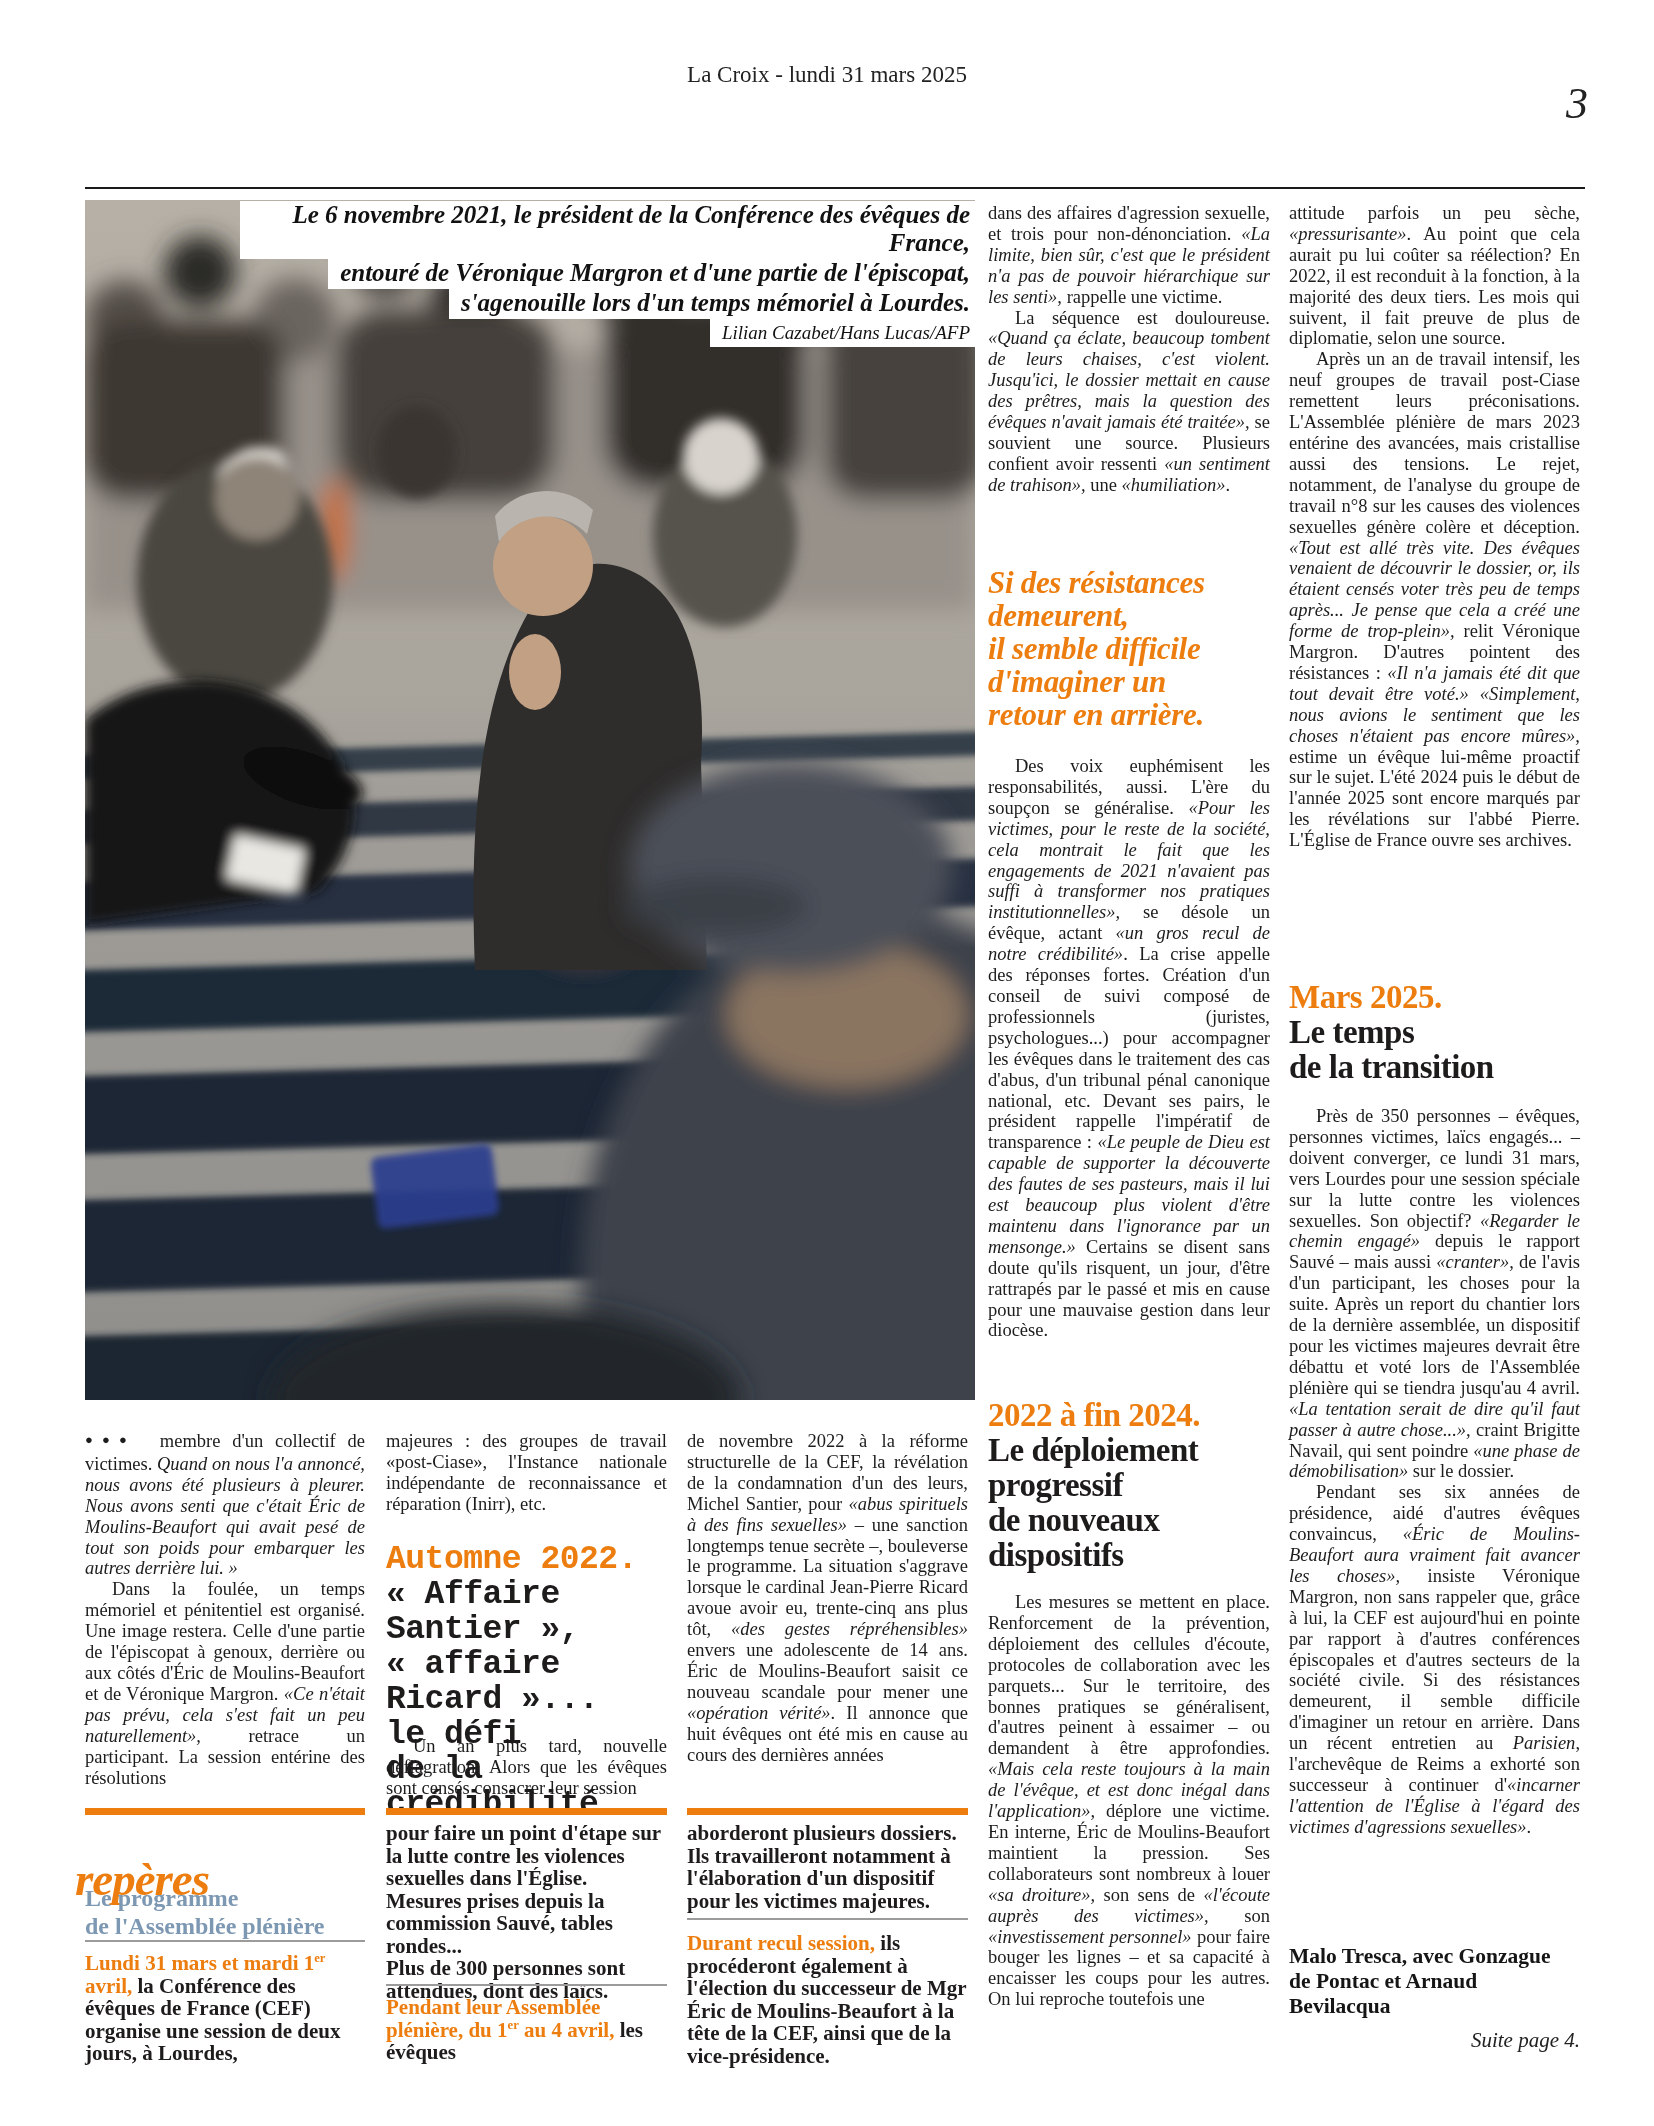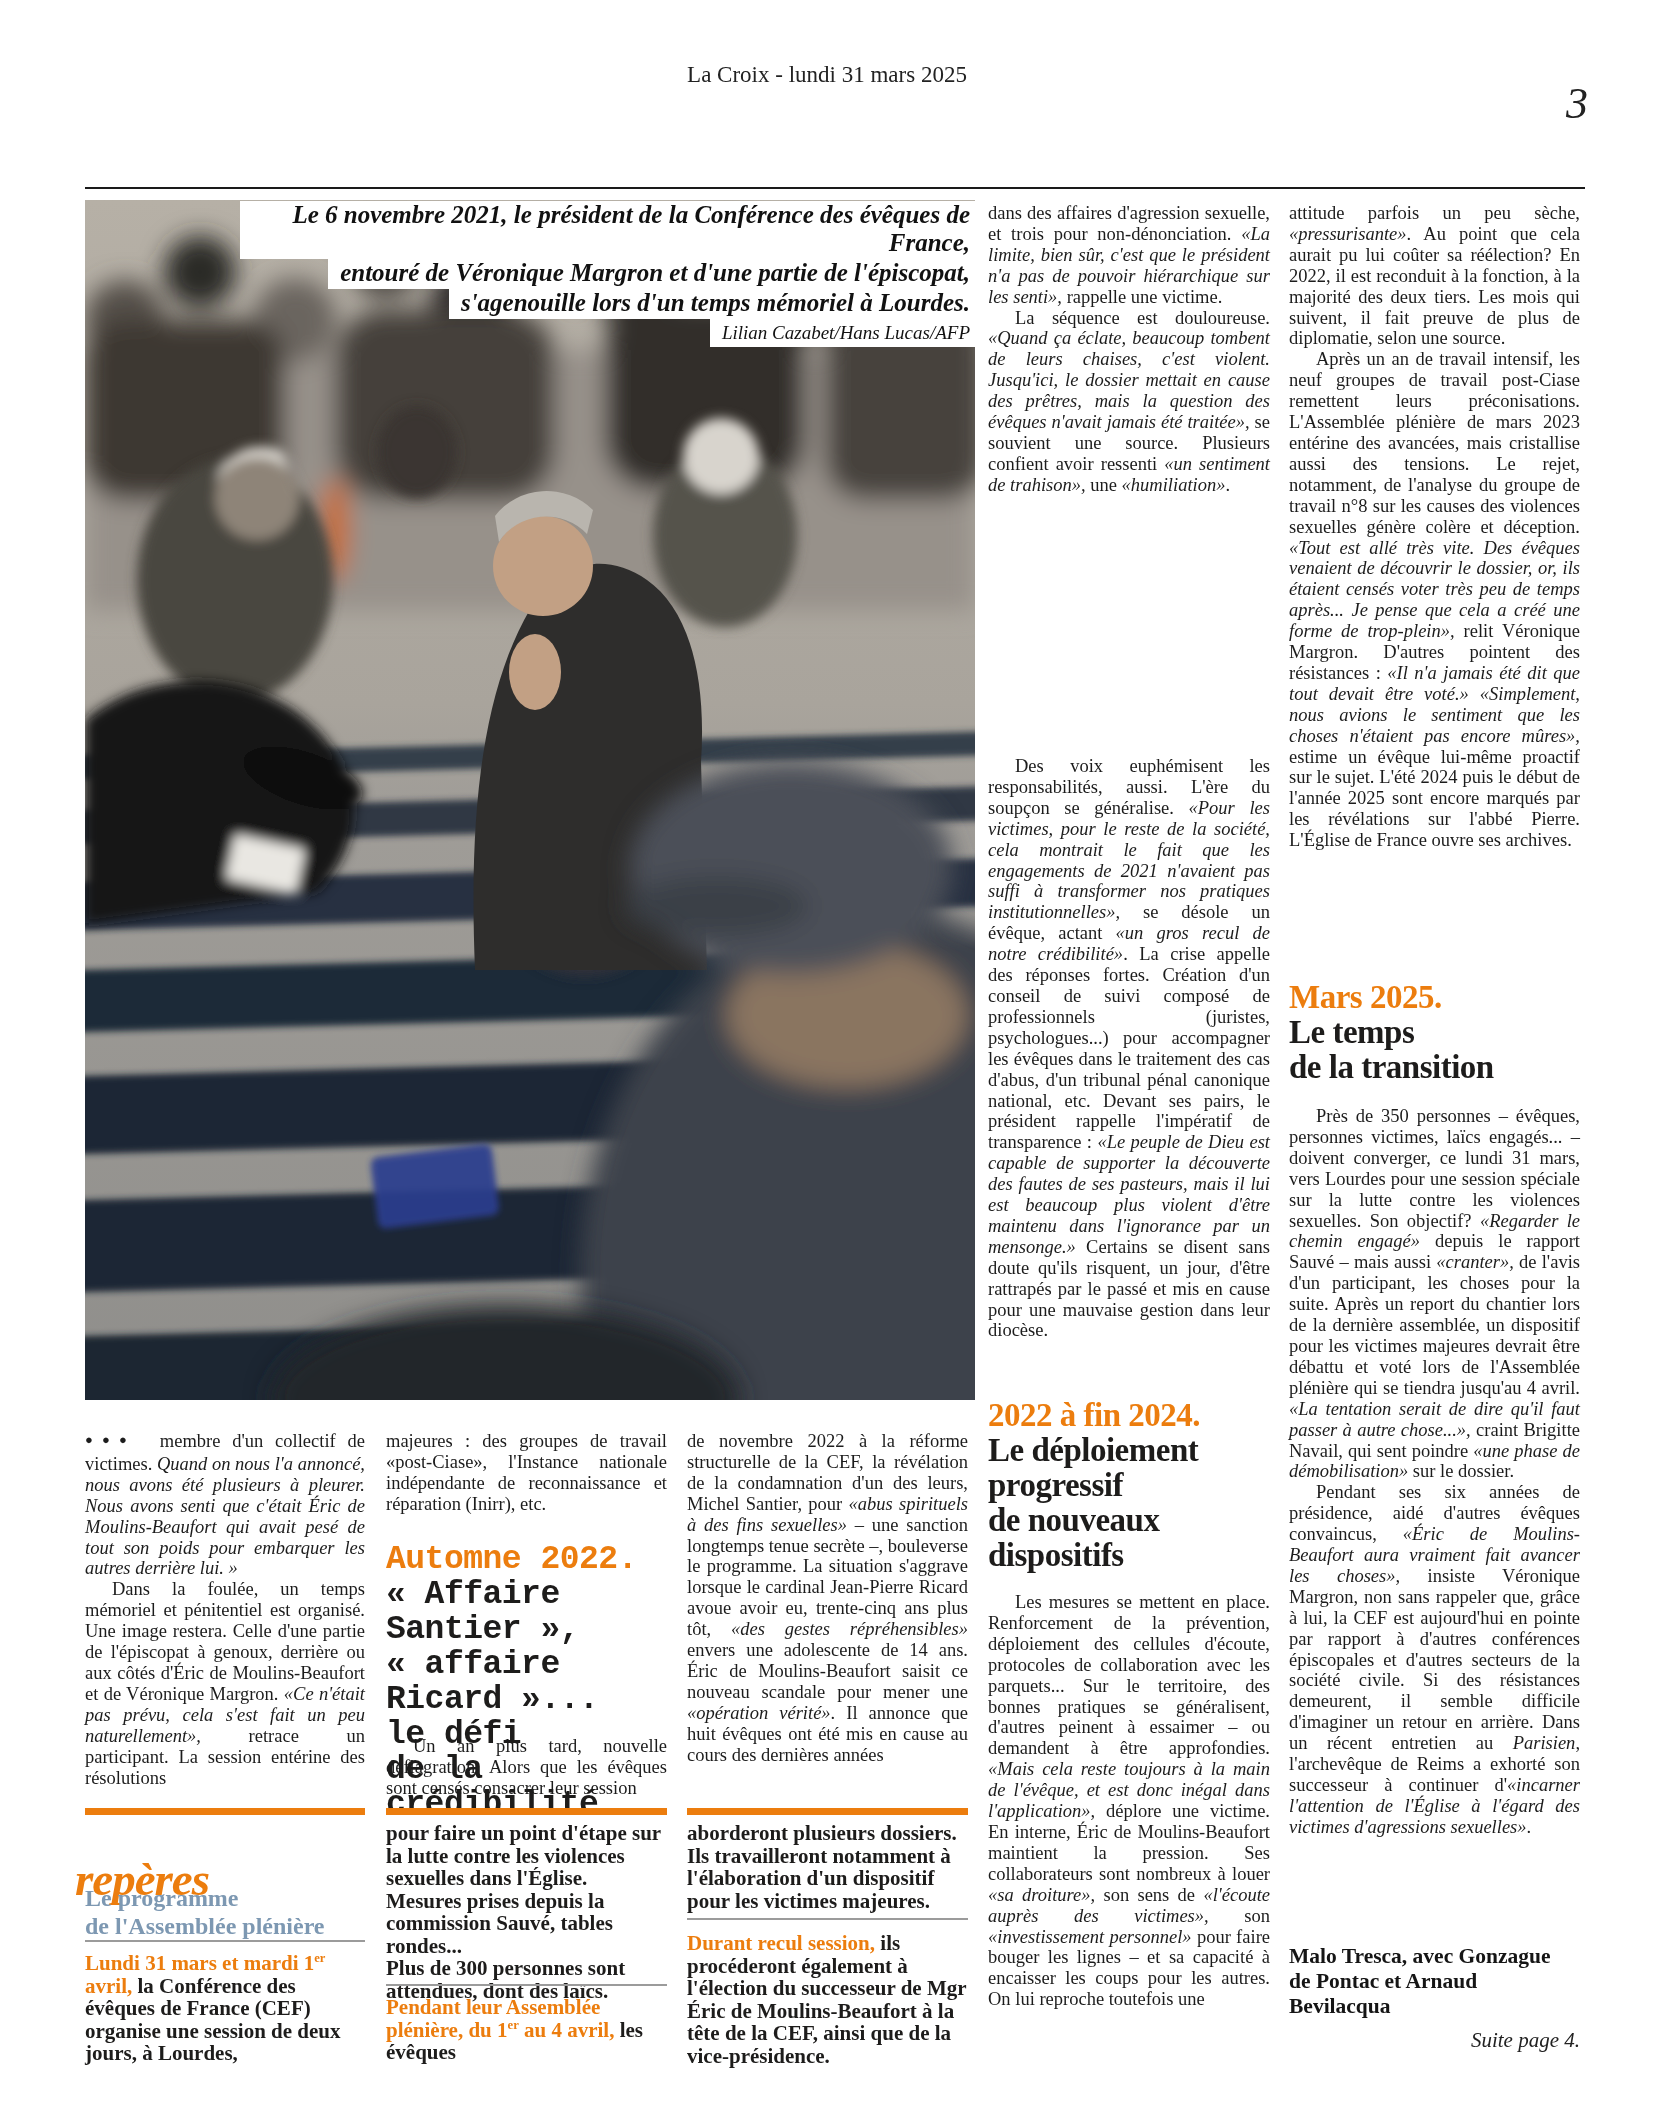--- a/index.html
+++ b/index.html
@@ -145,20 +145,21 @@
     <span class="cl"><span class="clbg">Le 6 novembre 2021, le président de la Conférence des évêques de France,</span></span>
     <span class="cl"><span class="clbg">entouré de Véronique Margron et d'une partie de l'épiscopat,</span></span>
     <span class="cl"><span class="clbg">s'agenouille lors d'un temps mémoriel à Lourdes.</span></span>
     <span class="cl credit"><span class="clbg">Lilian Cazabet/Hans Lucas/AFP</span></span>
   </div>
 
   <div class="col bt" style="left:988px;top:203px;width:282px;">
     <p>dans des affaires d'agression sexuelle, et trois pour non-dénonciation. <i>«La limite, bien sûr, c'est que le président n'a pas de pouvoir hiérarchique sur les senti»,</i> rappelle une victime.</p>
     <p class="ind">La séquence est douloureuse. <i>«Quand ça éclate, beaucoup tombent de leurs chaises, c'est violent. Jusqu'ici, le dossier mettait en cause des prêtres, mais la question des évêques n'avait jamais été traitée»,</i> se souvient une source. Plusieurs confient avoir ressenti <i>«un sentiment de trahison»,</i> une <i>«humiliation»</i>.</p>
   </div>
+  <div class="col pullquote" style="left:988px;top:566px;width:282px;">Si des résistances<br>demeurent,<br>il semble difficile<br>d'imaginer un<br>retour en arrière.</div>
   <div class="col bt" style="left:988px;top:756px;width:282px;">
     <p class="ind">Des voix euphémisent les responsabilités, aussi. L'ère du soupçon se généralise. <i>«Pour les victimes, pour le reste de la société, cela montrait le fait que les engagements de 2021 n'avaient pas suffi à transformer nos pratiques institutionnelles»,</i> se désole un évêque, actant <i>«un gros recul de notre crédibilité»</i>. La crise appelle des réponses fortes. Création d'un conseil de suivi composé de professionnels (juristes, psychologues...) pour accompagner les évêques dans le traitement des cas d'abus, d'un tribunal pénal canonique national, etc. Devant ses pairs, le président rappelle l'impératif de transparence : <i>«Le peuple de Dieu est capable de supporter la découverte des fautes de ses pasteurs, mais il lui est beaucoup plus violent d'être maintenu dans l'ignorance par un mensonge.»</i> Certains se disent sans doute qu'ils risquent, un jour, d'être rattrapés par le passé et mis en cause pour une mauvaise gestion dans leur diocèse.</p>
   </div>
   <div class="col" style="left:988px;top:1398px;width:282px;">
     <div class="kicker">2022 à fin 2024.</div>
     <div class="subhead">Le déploiement<br>progressif<br>de nouveaux<br>dispositifs</div>
   </div>
   <div class="col bt" style="left:988px;top:1592px;width:282px;">
     <p class="ind">Les mesures se mettent en place. Renforcement de la prévention, déploiement des cellules d'écoute, protocoles de collaboration avec les parquets... Sur le territoire, des bonnes pratiques se généralisent, d'autres peinent à essaimer – ou demandent à être approfondies. <i>«Mais cela reste toujours à la main de l'évêque, et est donc inégal dans l'application»,</i> déplore une victime. En interne, Éric de Moulins-Beaufort maintient la pression. Ses collaborateurs sont nombreux à louer <i>«sa droiture»,</i> son sens de <i>«l'écoute auprès des victimes»,</i> son <i>«investissement personnel»</i> pour faire bouger les lignes – et sa capacité à encaisser les coups pour les autres. On lui reproche toutefois une</p>
   </div>

